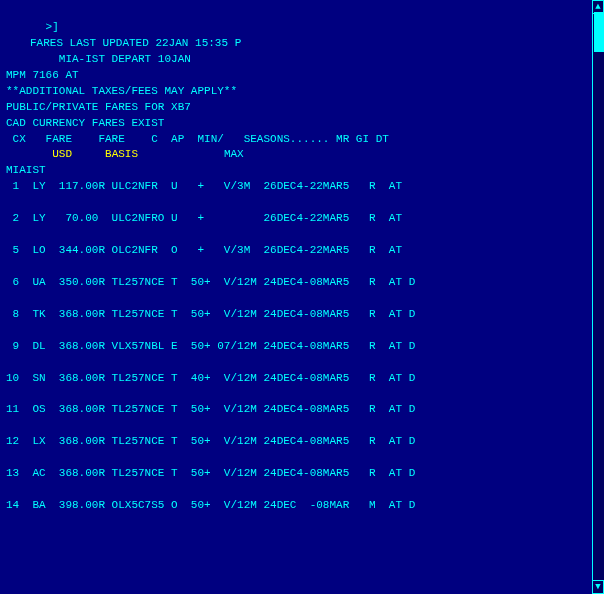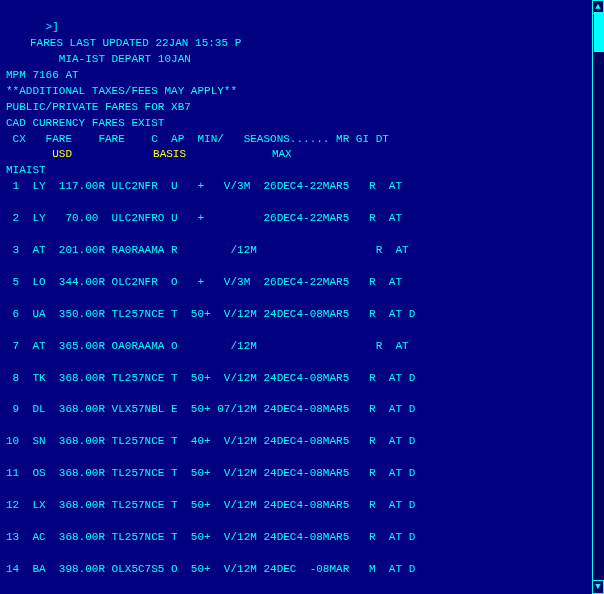--- a/index.html
+++ b/index.html
@@ -59,28 +59,26 @@
 <div class="content-area">
   <div class="main-content">
     <span style="color:#00ffff;">  &gt;]</span>
 <span style="color:#00ffff;margin-left:24px;">FARES LAST UPDATED 22JAN 15:35 P</span>
 <span style="color:#00ffff;">        MIA-IST DEPART 10JAN</span>
 <span style="color:#00ffff;">MPM 7166 AT</span>
 <span style="color:#00ffff;">**ADDITIONAL TAXES/FEES MAY APPLY**</span>
 <span style="color:#00ffff;">PUBLIC/PRIVATE FARES FOR XB7</span>
 <span style="color:#00ffff;">CAD CURRENCY FARES EXIST</span>
 <span style="color:#00ffff;"> CX   FARE    FARE    C  AP  MIN/   SEASONS...... MR GI DT</span>
-<span>       <span style="color:#ffff00;">USD</span>     <span style="color:#ffff00;margin-left:48px;">BASIS</span>             MAX</span>
+<span>       <span style="color:#ffff00;">USD</span>     <span style="color:#ffff00;">BASIS</span>             MAX</span>
 <span style="color:#00ffff;">MIAIST</span>
 <div style="color:#00ffff;"> 1  LY  117.00R ULC2NFR  U   +   V/3M  26DEC4-22MAR5   R  AT</div>
 <div style="color:#00ffff;"> 2  LY   70.00  ULC2NFRO U   +         26DEC4-22MAR5   R  AT</div>
-<div style="color:#00ffff;"> 3  AT  201.00R RA0RAAMA R        /12M                  R  AT</div>
 <div style="color:#00ffff;"> 5  LO  344.00R OLC2NFR  O   +   V/3M  26DEC4-22MAR5   R  AT</div>
 <div style="color:#00ffff;"> 6  UA  350.00R TL257NCE T  50+  V/12M 24DEC4-08MAR5   R  AT D</div>
-<div style="color:#00ffff;"> 7  AT  365.00R OA0RAAMA O        /12M                  R  AT</div>
 <div style="color:#00ffff;"> 8  TK  368.00R TL257NCE T  50+  V/12M 24DEC4-08MAR5   R  AT D</div>
 <div style="color:#00ffff;"> 9  DL  368.00R VLX57NBL E  50+ 07/12M 24DEC4-08MAR5   R  AT D</div>
 <div style="color:#00ffff;">10  SN  368.00R TL257NCE T  40+  V/12M 24DEC4-08MAR5   R  AT D</div>
 <div style="color:#00ffff;">11  OS  368.00R TL257NCE T  50+  V/12M 24DEC4-08MAR5   R  AT D</div>
 <div style="color:#00ffff;">12  LX  368.00R TL257NCE T  50+  V/12M 24DEC4-08MAR5   R  AT D</div>
 <div style="color:#00ffff;">13  AC  368.00R TL257NCE T  50+  V/12M 24DEC4-08MAR5   R  AT D</div>
 <div style="color:#00ffff;">14  BA  398.00R OLX5C7S5 O  50+  V/12M 24DEC  -08MAR   M  AT D</div>
 
 
 

